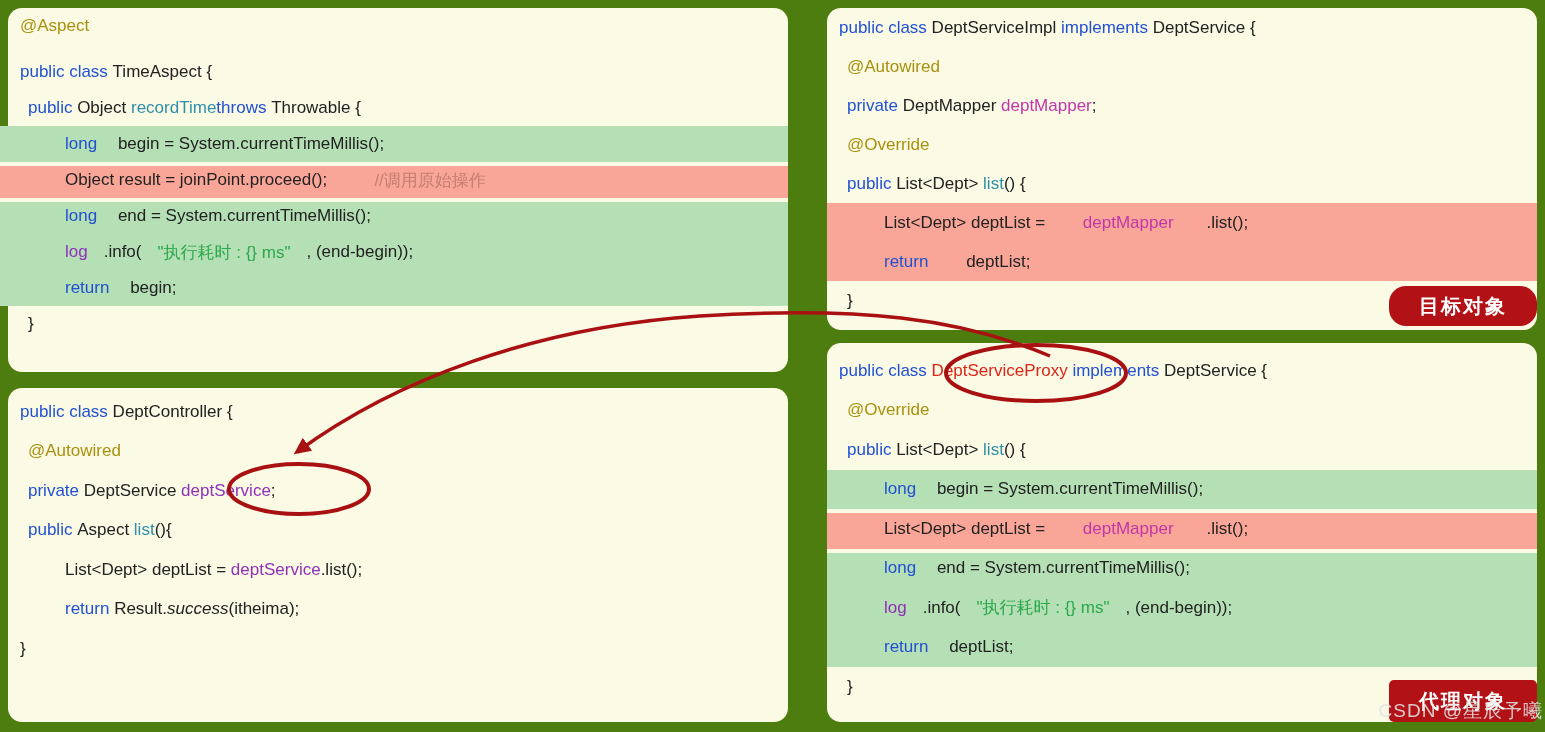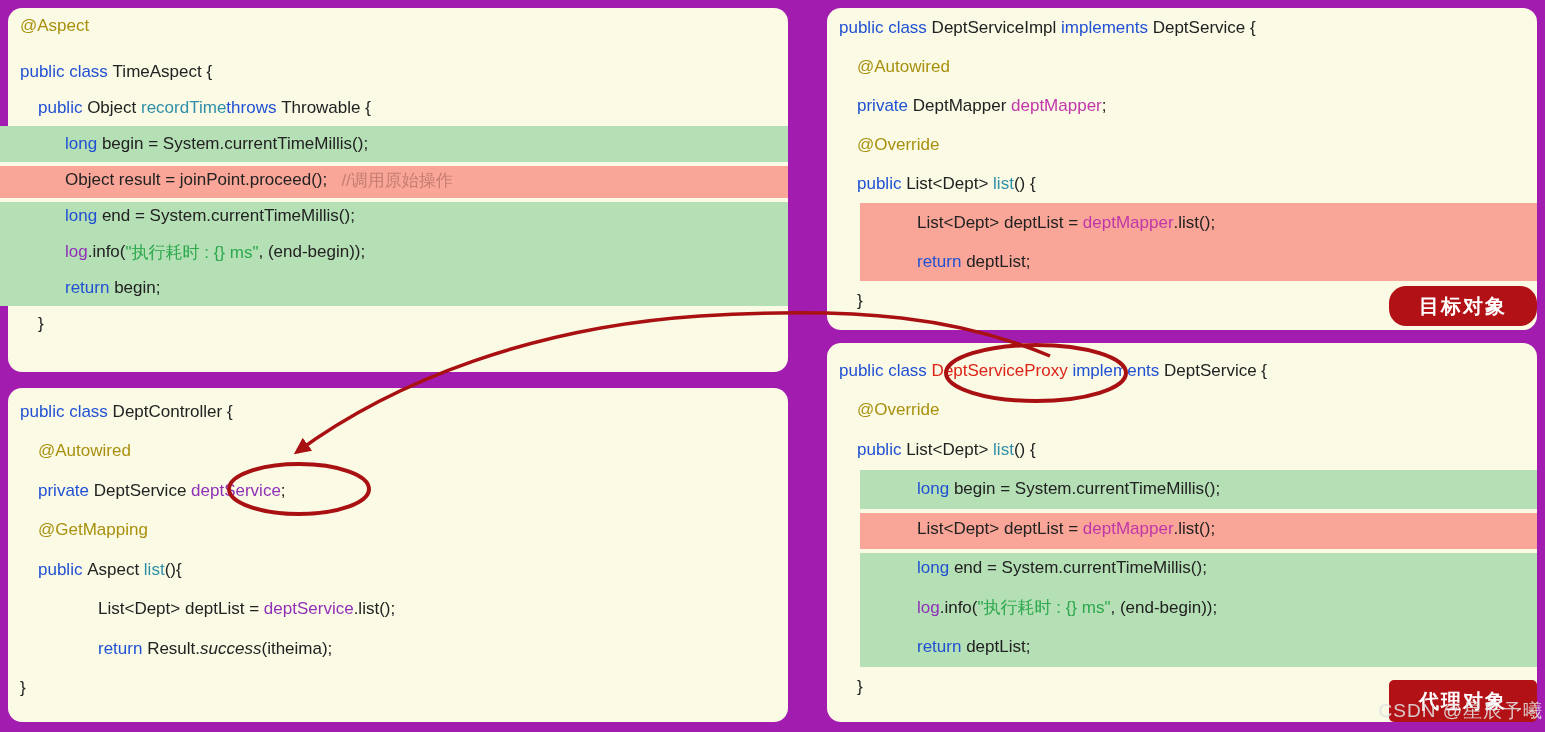--- a/index.html
+++ b/index.html
@@ -1,41 +1,41 @@
 <!DOCTYPE html>
 <html><head>
 <meta charset="utf-8">
 <style>
   html,body{margin:0;padding:0;background:#fff;}
   .stage{
-    position:relative;width:1545px;height:732px;background:#a21caf;overflow:hidden;
+    position:relative;width:1545px;height:732px;background:#4d7c0f;overflow:hidden;
     font-family:"Liberation Sans","DejaVu Sans",sans-serif;color:#222;
   }
   .panel{
     position:absolute;background:#FBFAE5;border-radius:14px;font-size:17px;
   }
   .panel-tl{left:8px;top:8px;width:780px;height:364px;}
   .panel-bl{left:8px;top:388px;width:780px;height:334px;}
   .panel-tr{left:827px;top:8px;width:710px;height:322px;}
   .panel-br{left:827px;top:343px;width:710px;height:379px;}
 
   .row{display:flex;align-items:center;white-space:pre;height:39px;}
   .panel-tl .row{height:36px;}
   .panel-tl .row:nth-child(2){margin-top:10px;}
   .panel-bl .row{height:39.5px;}
   .panel-bl{padding-top:4px;box-sizing:border-box;}
   .panel-br .row{height:39.5px;}
   .panel-br{padding-top:8px;box-sizing:border-box;}
 
   .ind0{padding-left:12px;}
-  .ind1{padding-left:30px;}
-  .ind2{padding-left:57px;margin-left:33px;}
+  .ind1{padding-left:20px;}
+  .ind2{padding-left:57px;}
 
-  .hl-green{background:#B5DFB5;}
-  .hl-red{background:#F9A698;}
+  .hl-green{background:#B5DFB5;gap:16px;}
+  .hl-red{background:#F9A698;gap:33px;}
   
   .pl .row.hl{margin-left:-8px;padding-left:65px;}
   .gap-top{box-shadow:inset 0 4px 0 0 #FBFAE5;}
 
   
   .k{color:#2151D3;}      
   .a{color:#A8900E;}      
   .m{color:#2F8FA8;}      
   .s{color:#2CA94D;}      
   .p{color:#9031B8;}      
@@ -72,21 +72,20 @@
       <div class="row ind2 hl hl-green gap-top"><span class="k">long </span><span>end = System.currentTimeMillis();</span></div>
       <div class="row ind2 hl hl-green"><span class="p">log</span><span>.info(</span><span class="s">"执行耗时 : {} ms"</span><span>, (end-begin));</span></div>
       <div class="row ind2 hl hl-green"><span class="k">return </span><span>begin;</span></div>
       <div class="row ind1"><span>}</span></div>
     </div>
 
   <div class="panel panel-bl pl">
       <div class="row ind0"><span class="k">public class </span><span>DeptController {</span></div>
       <div class="row ind1"><span class="a">@Autowired</span></div>
       <div class="row ind1"><span class="k">private </span><span>DeptService </span><span class="p">deptService</span><span>;</span></div>
-      <div class="row ind1"><span class="a">@GetMapping</span></div>
       <div class="row ind1"><span class="k">public </span><span>Aspect </span><span class="m">list</span><span>(){</span></div>
       <div class="row ind2"><span>List&lt;Dept&gt; deptList = </span><span class="p">deptService</span><span>.list();</span></div>
       <div class="row ind2"><span class="k">return </span><span>Result.</span><span class="i">success</span><span>(itheima);</span></div>
       <div class="row ind0"><span>}</span></div>
     </div>
 
   <div class="panel panel-tr">
     <div class="badge badge-target">目标对象</div>
   <div class="row ind0"><span class="k">public class </span><span>DeptServiceImpl </span><span class="k">implements </span><span>DeptService {</span></div>
       <div class="row ind1"><span class="a">@Autowired</span></div>

